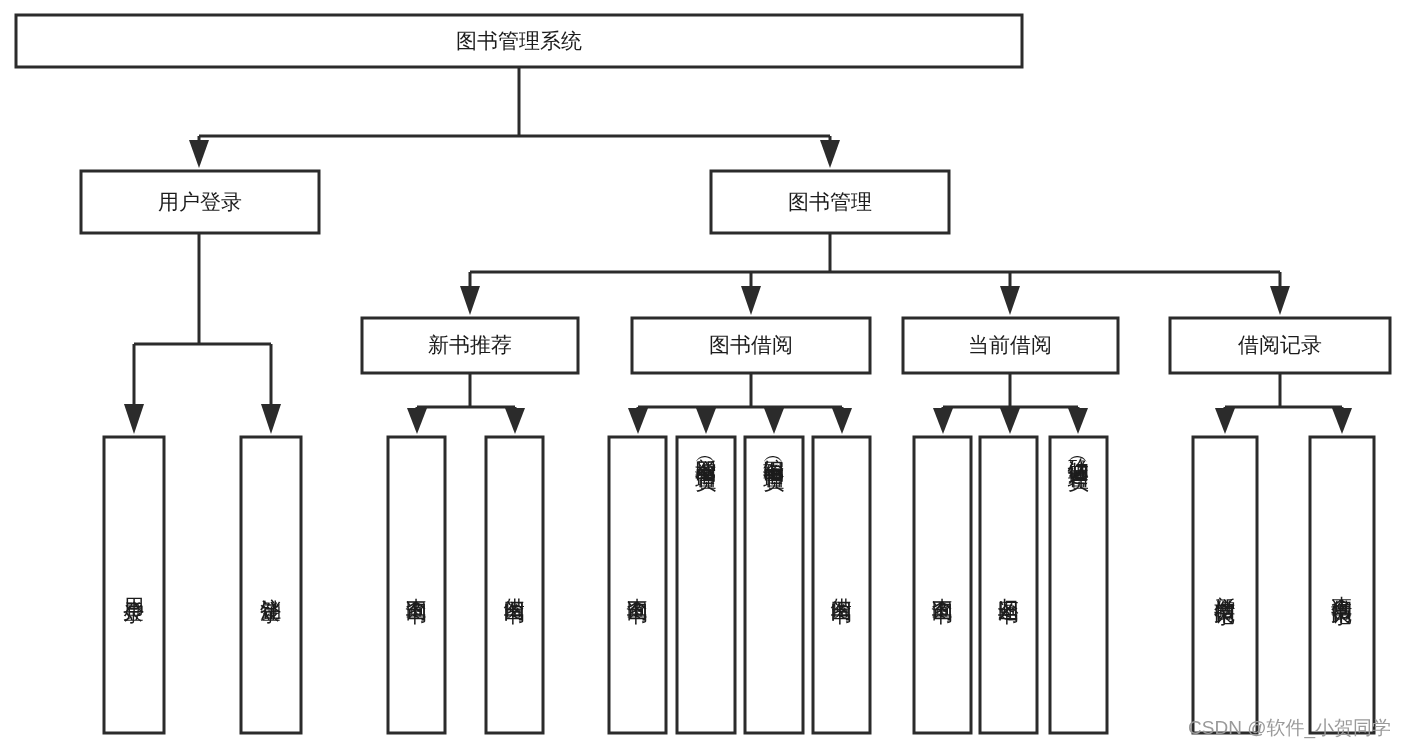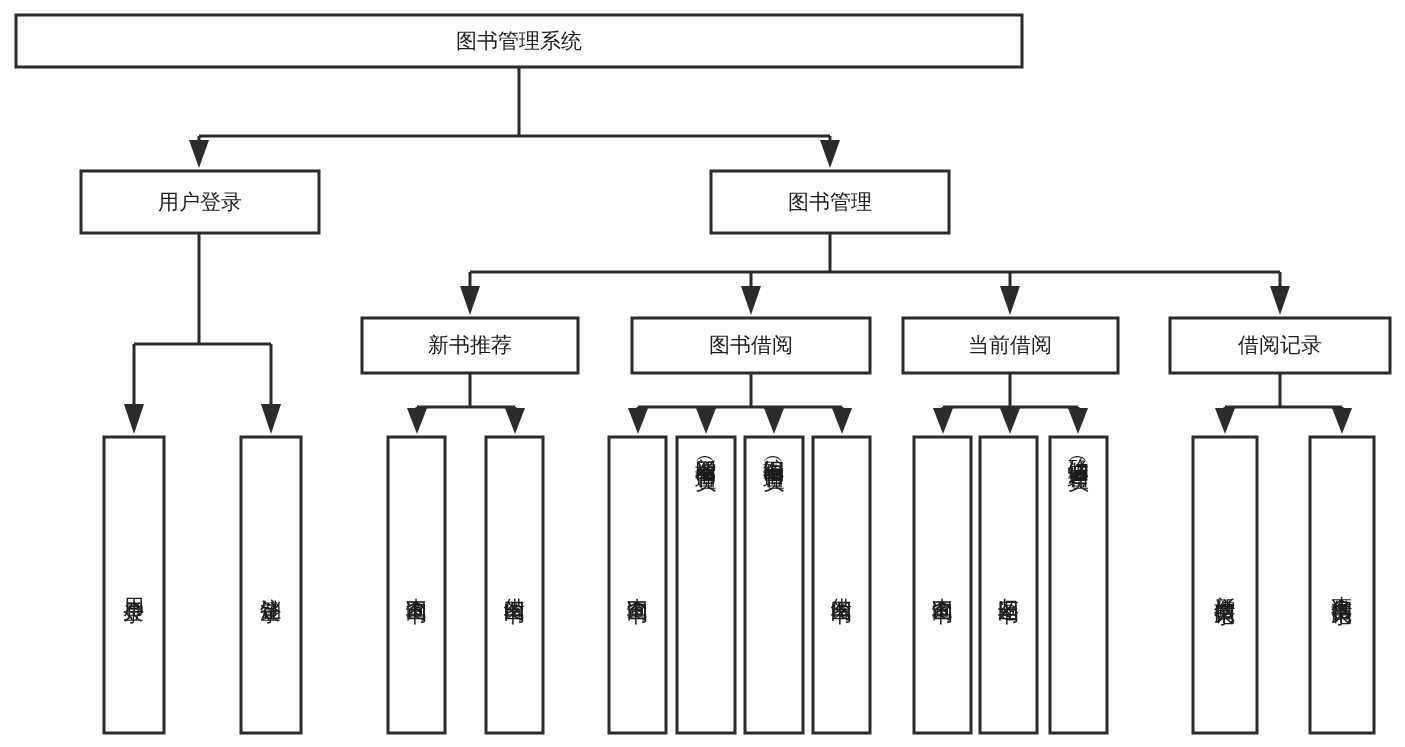--- a/index.html
+++ b/index.html
@@ -234,13 +234,14 @@
   <div class="label-v-wrap" style="left:1050px; top:441px; width:57px; height:296px; align-items:flex-start;">
     <span class="label-v">确认归还（管理员）</span>
   </div>
   <div class="label-v-wrap" style="left:1193px; top:437px; width:64px; height:296px;">
     <span class="label-v">新增借阅记录</span>
   </div>
   <div class="label-v-wrap" style="left:1310px; top:437px; width:64px; height:296px;">
     <span class="label-v">查询借阅记录</span>
   </div>
 
+  <div class="watermark">CSDN @软件_小贺同学</div>
 </div>
 
 </body></html>

